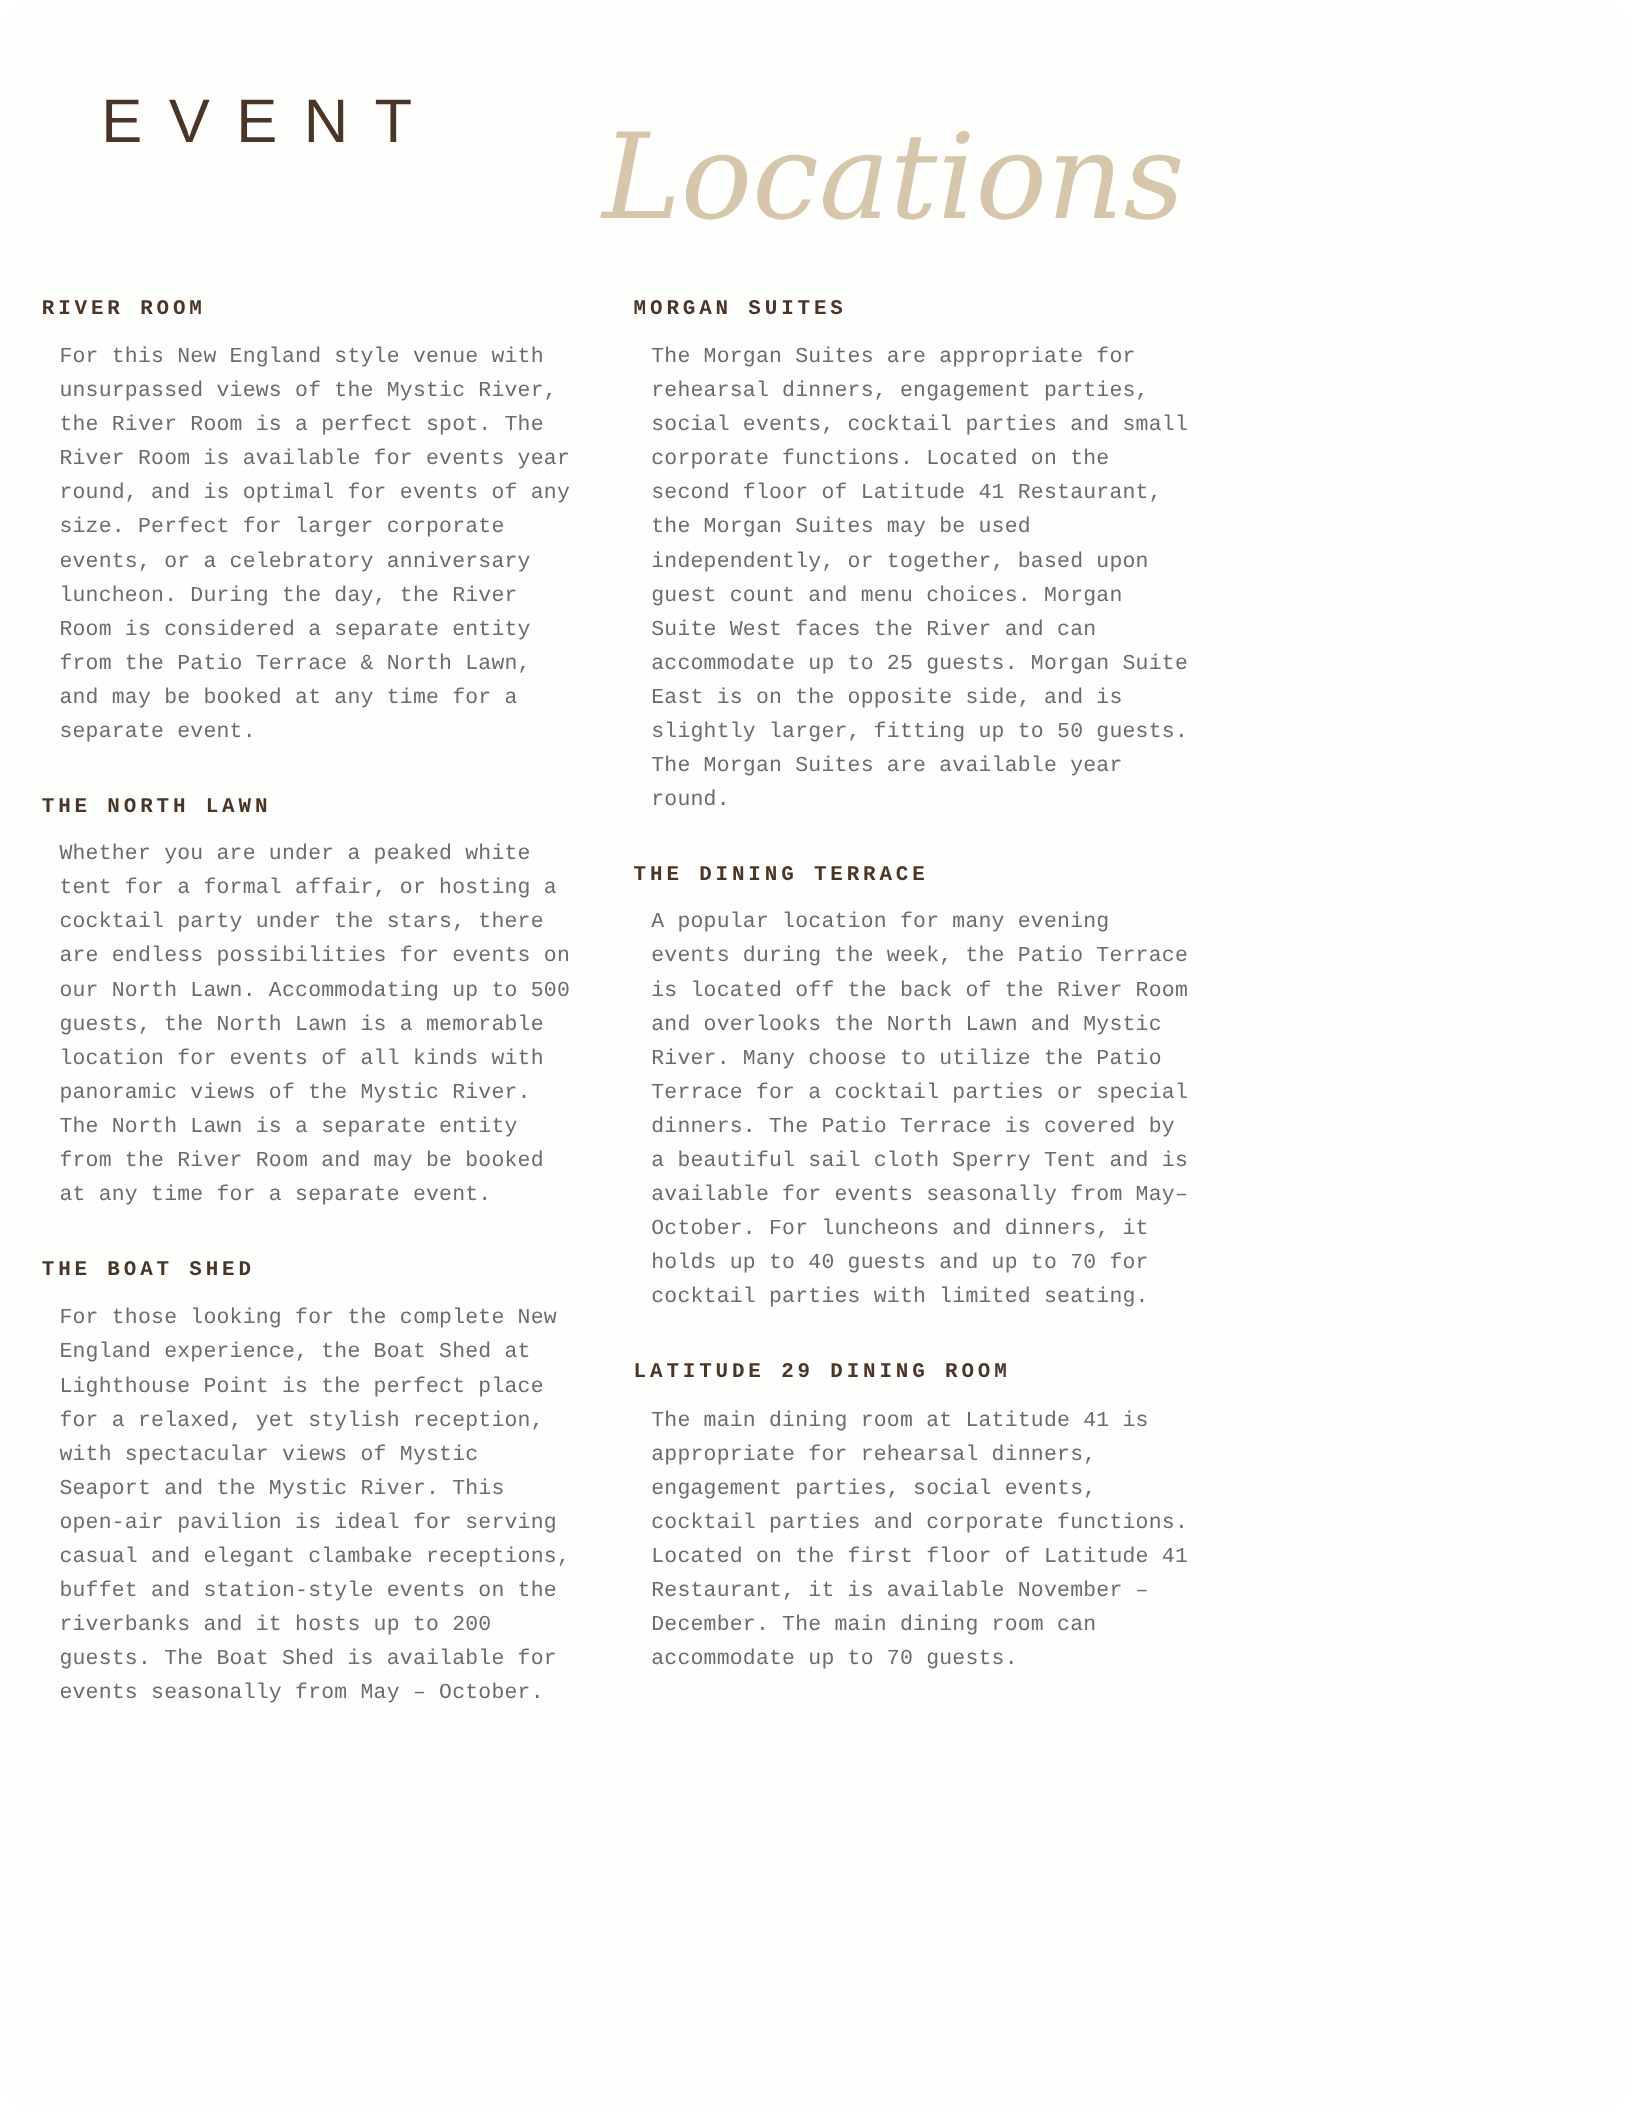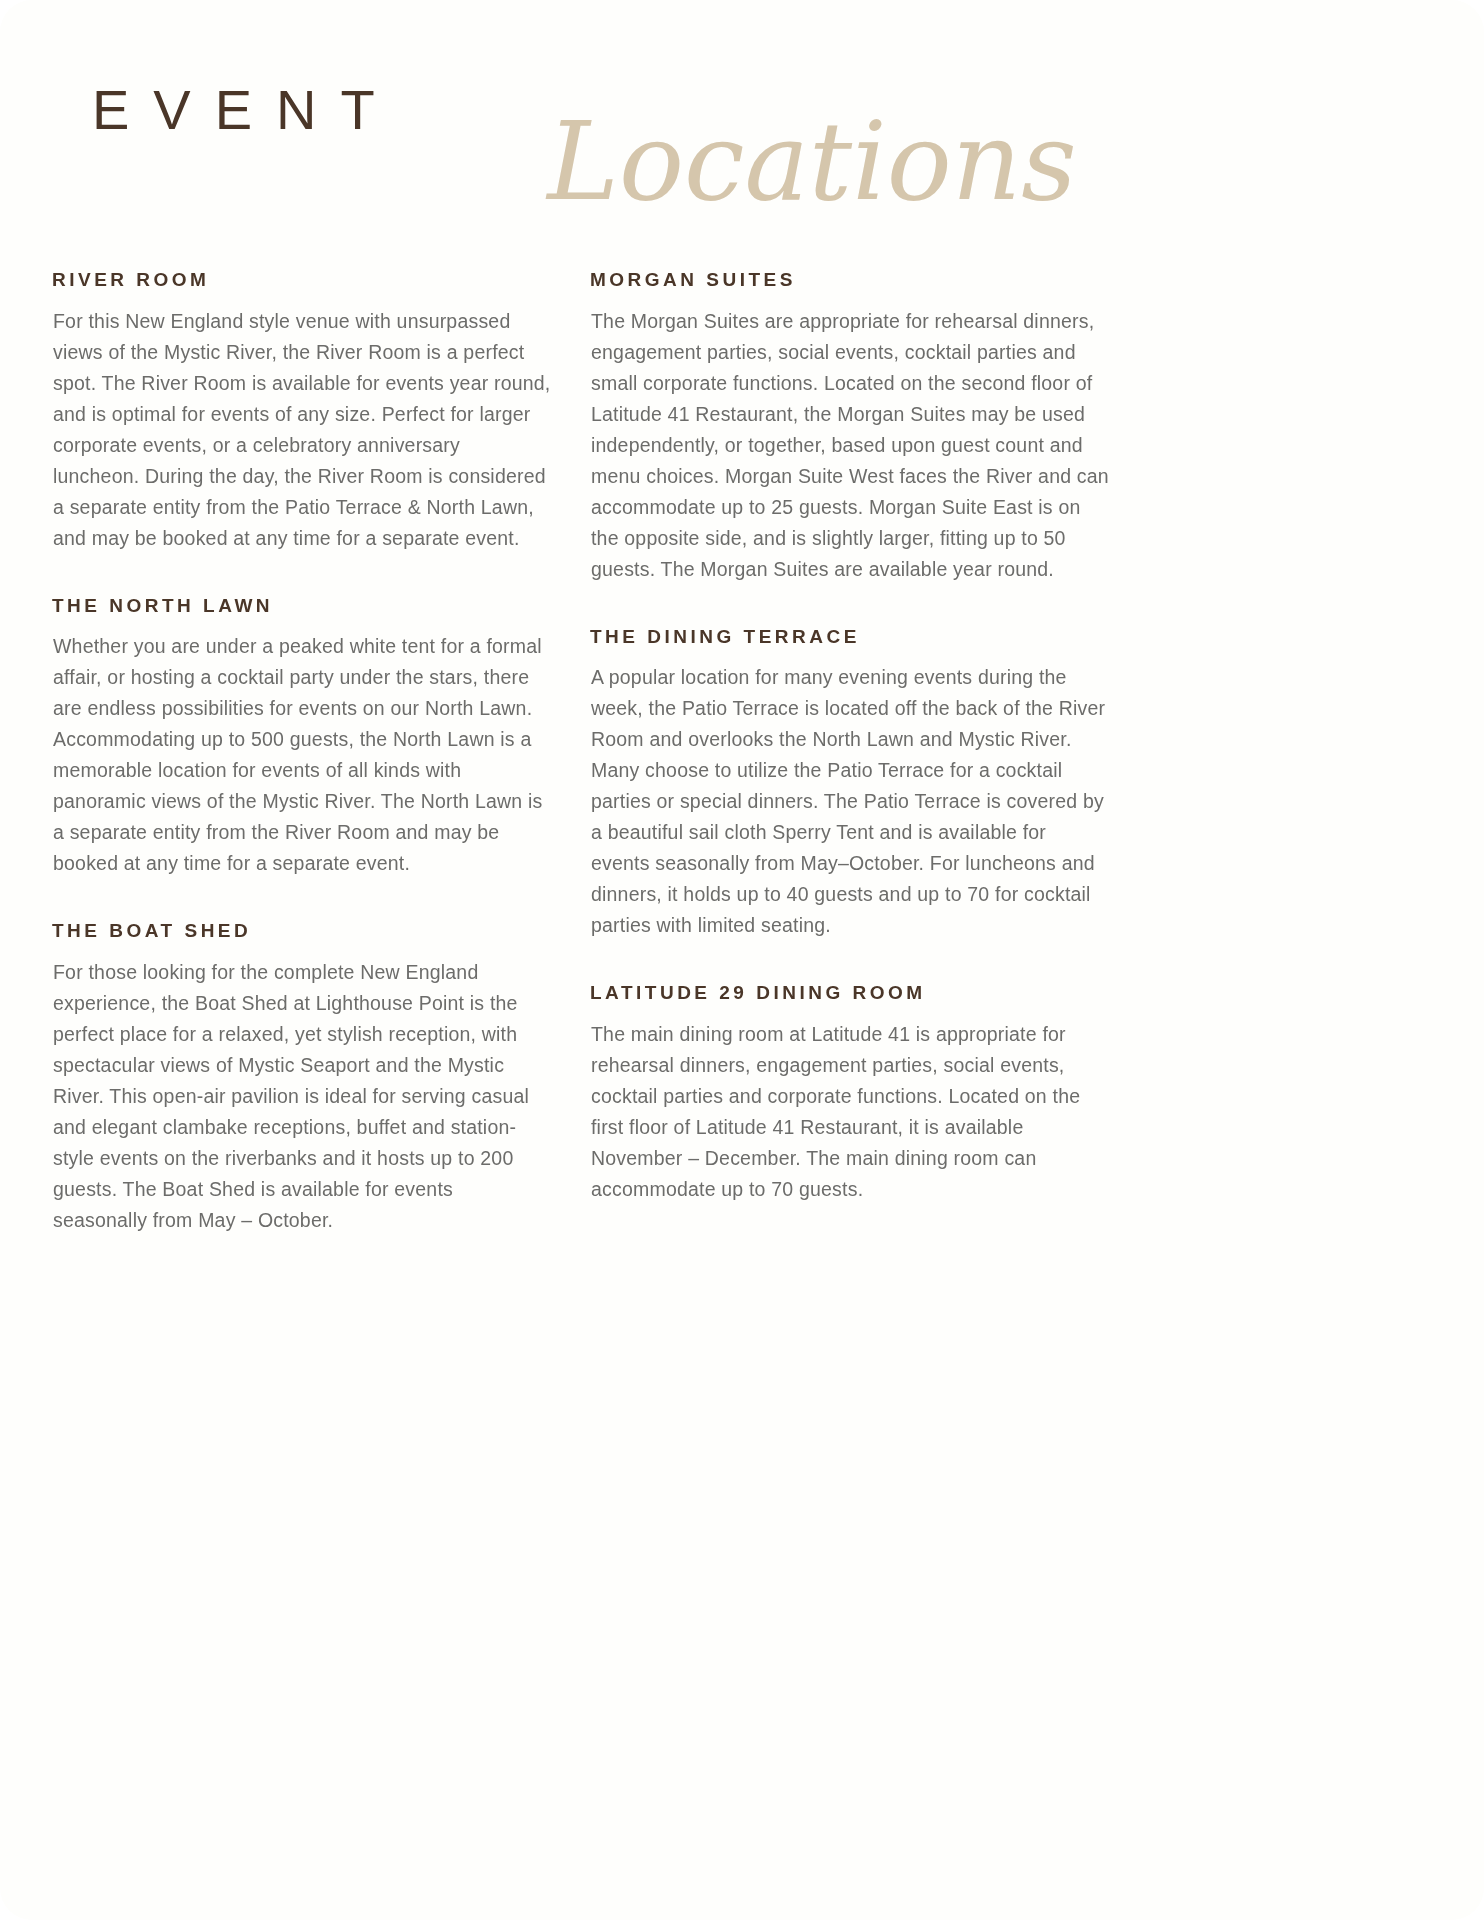--- a/index.html
+++ b/index.html
@@ -35,22 +35,23 @@
     line-height: 1;
     color: #d5c6ac;
     margin-top: -30px;
     margin-left: 48px;
     position: relative;
     z-index: 1;
     text-align: center;
   }
   .columns {
     display: flex;
-    padding-left: 52px;
+    padding-left: 38px;
     margin-top: 52px;
+    font-family: Liberation Mono, monospace;
   }
   .col {
     box-sizing: border-box;
   }
   .col-left {
     width: 500px;
     margin-right: 38px;
   }
   .col-right {
     width: 520px;
@@ -64,21 +65,21 @@
     letter-spacing: 3.5px;
     color: #4a3628;
     margin: 0 0 13px 0;
     line-height: 1.3;
   }
   .venue p {
     font-size: 19.5px;
     line-height: 31px;
     letter-spacing: 0.2px;
     color: #6c6c6a;
-    margin: 1px;
+    margin: 16px;
   }
 </style>
 </head>
 <body>
 
 <div class="page">
 
   <header class="title-block">
     <div class="title-event">EVENT</div>
     <div class="title-script">Locations</div>

